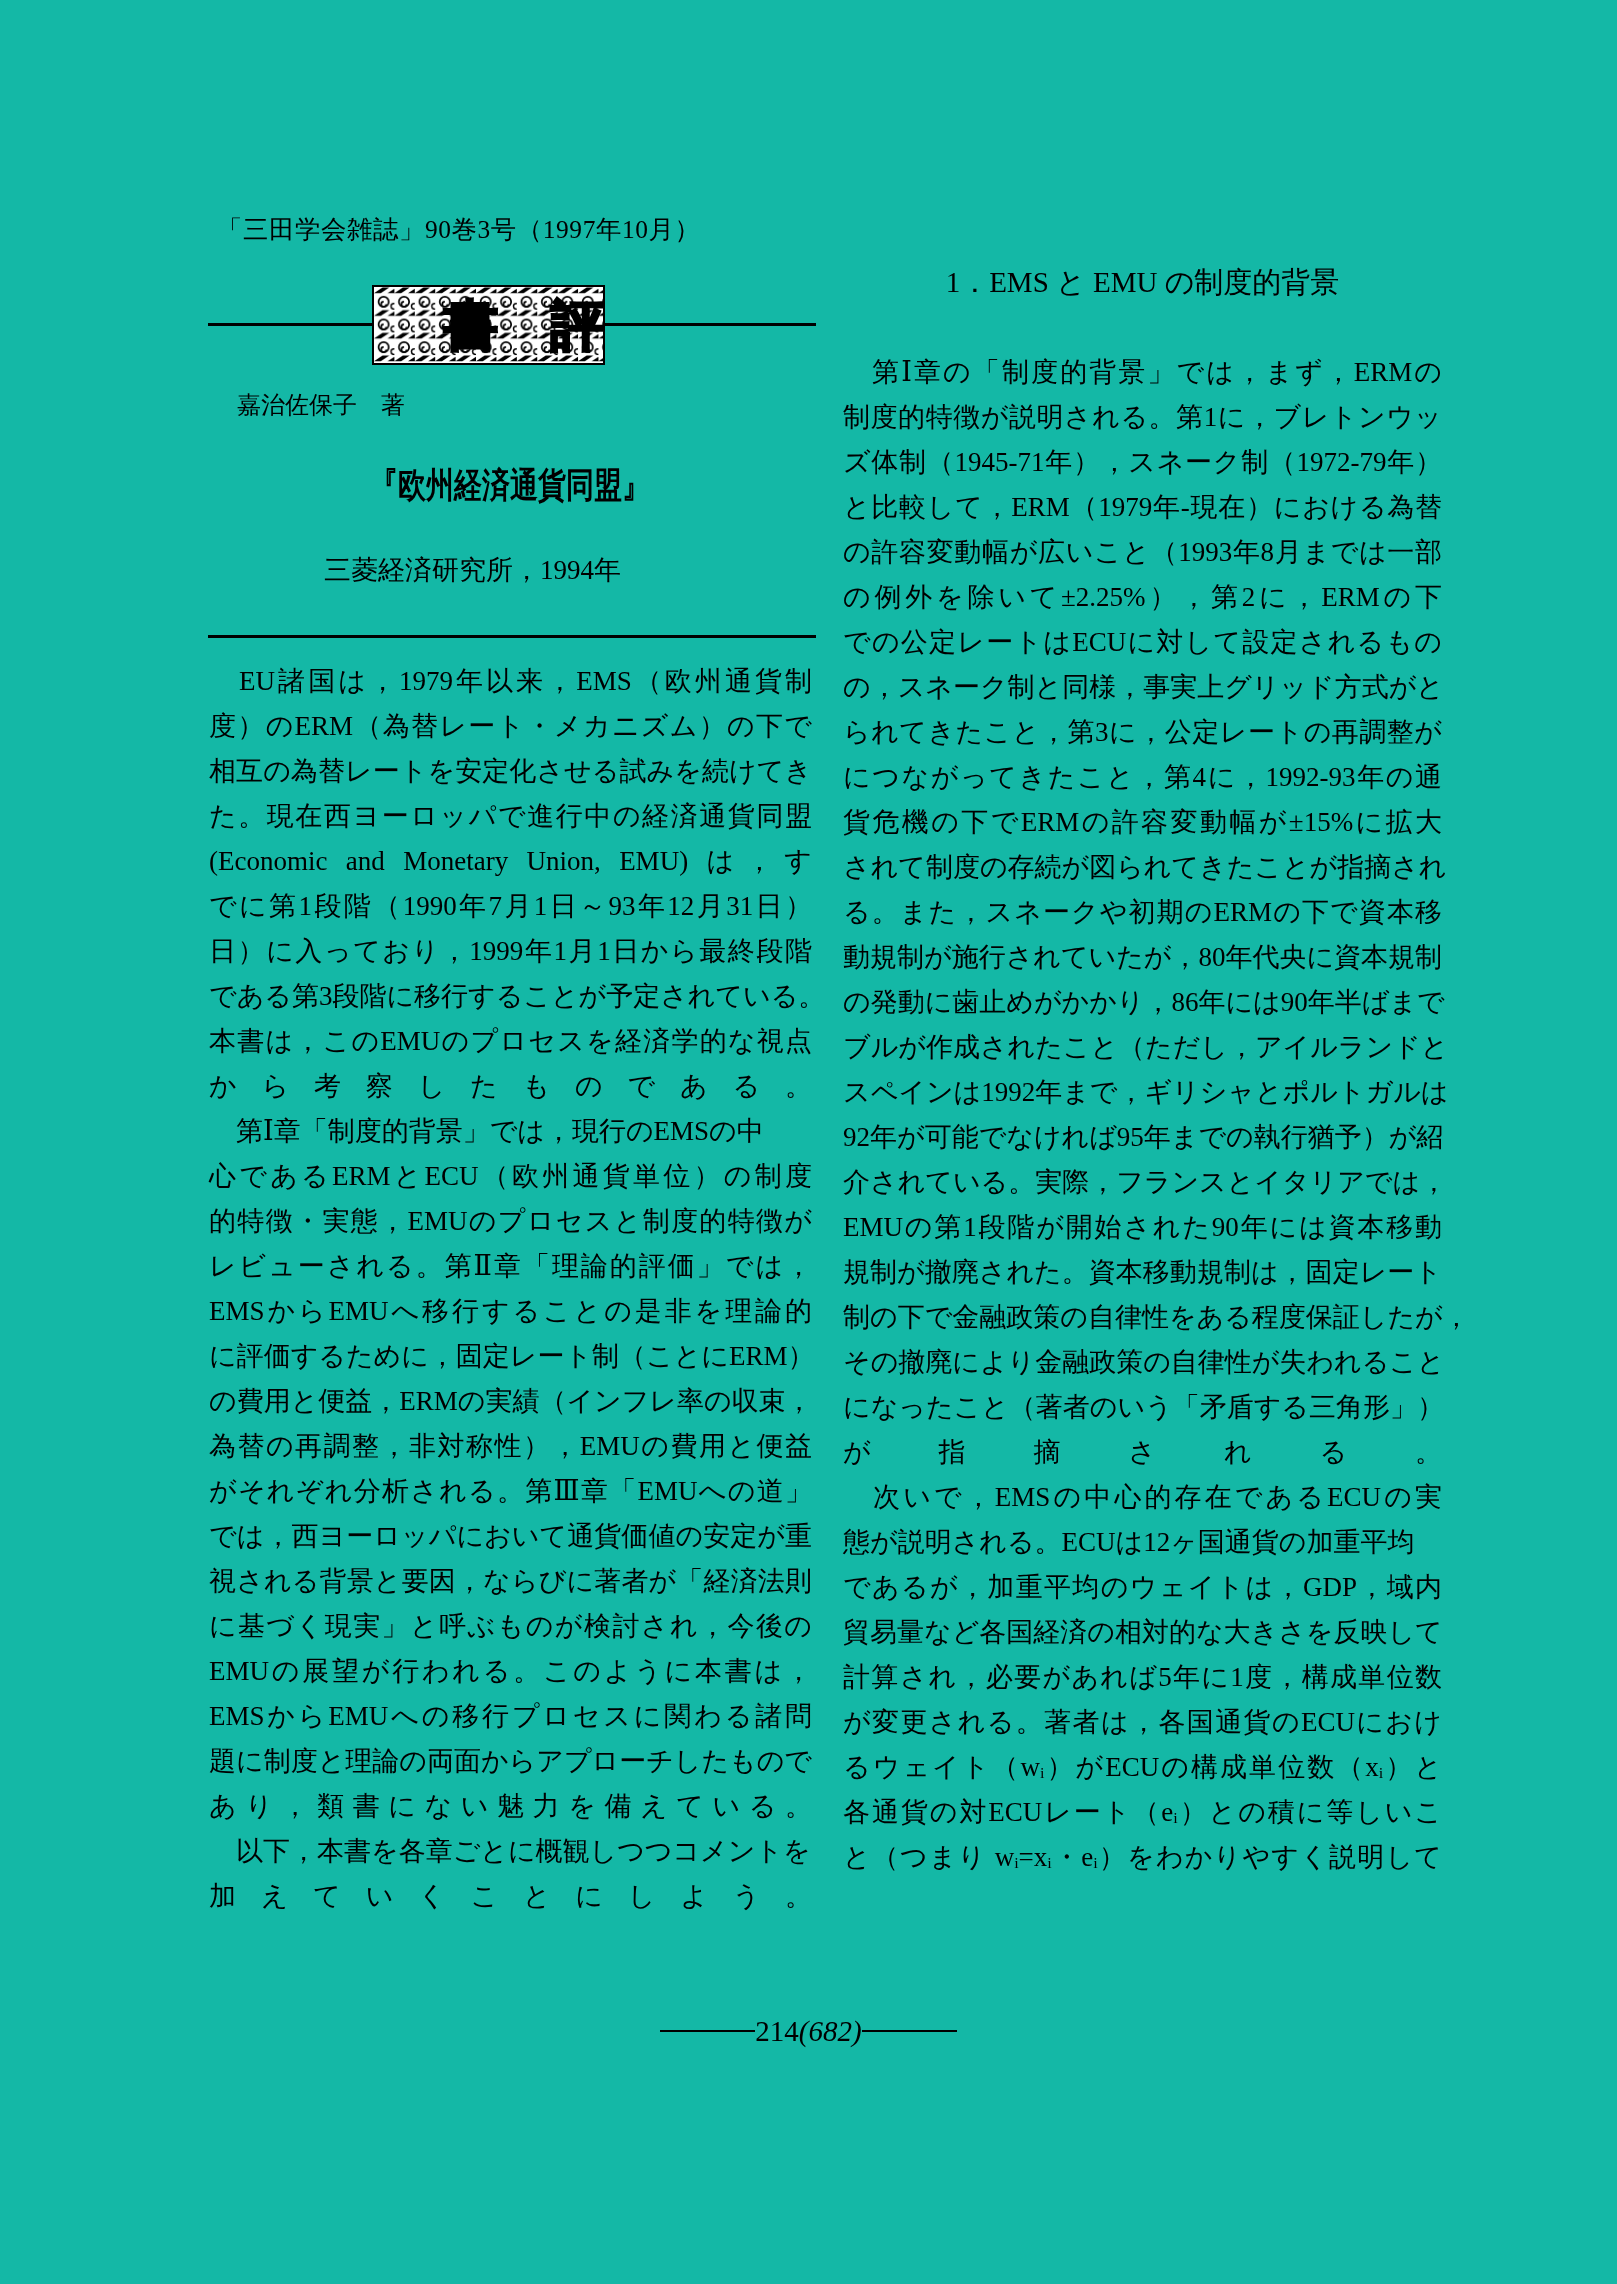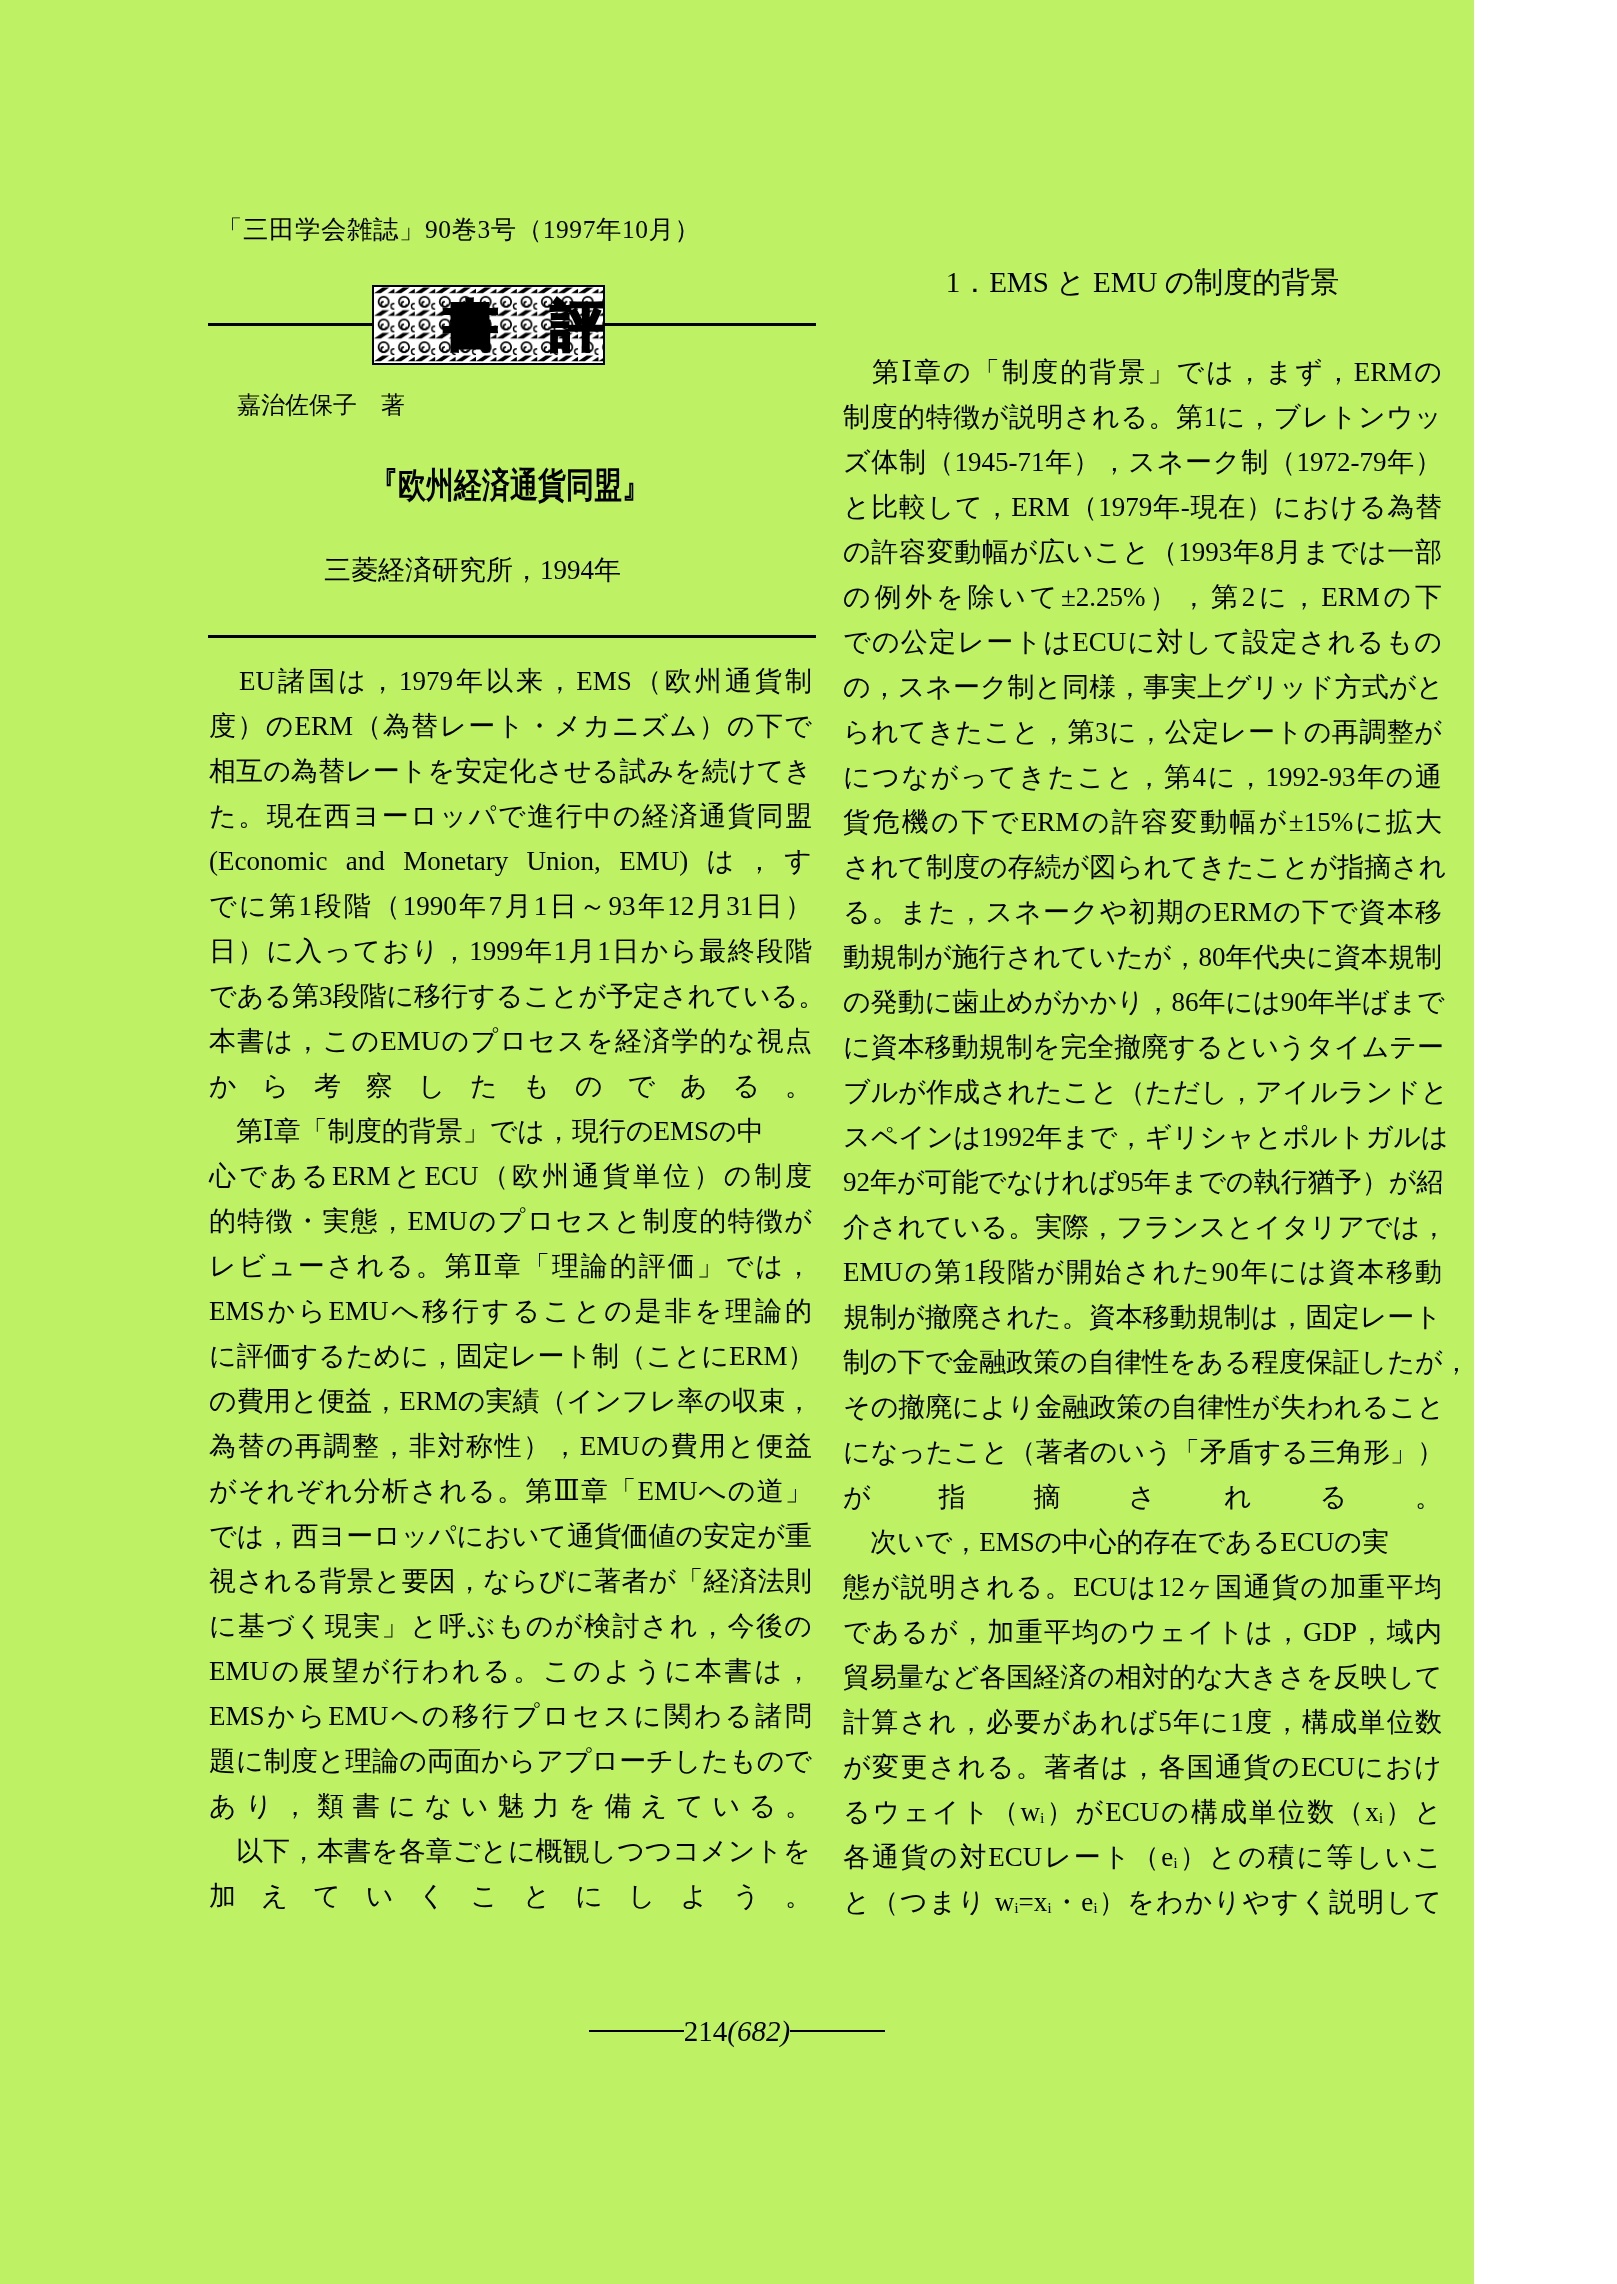--- a/index.html
+++ b/index.html
@@ -5,23 +5,23 @@
   * { margin: 0; padding: 0; box-sizing: border-box; }
   html, body { width: 1617px; height: 2284px; }
   body {
     background: #ffffff;
     color: #000000;
     font-family: "Liberation Serif", "DejaVu Serif", serif;
     overflow: hidden;
   }
   .page {
     position: relative;
-    width: 1474px;
+    width: 1617px;
     height: 2284px;
-    background: #bef264;
+    background: #14b8a6;
   }
 
   
   .journal-header {
     position: absolute;
     left: 217px; top: 212px;
     font-size: 25.4px;
     line-height: 35px;
     letter-spacing: 0.6px;
     white-space: nowrap;
@@ -213,21 +213,20 @@
       <div class="line">の例外を除いて±2.25%），第2に，ERMの下</div>
       <div class="line">での公定レートはECUに対して設定されるもの</div>
       <div class="line">の，スネーク制と同様，事実上グリッド方式がと</div>
       <div class="line">られてきたこと，第3に，公定レートの再調整が</div>
       <div class="line">につながってきたこと，第4に，1992-93年の通</div>
       <div class="line">貨危機の下でERMの許容変動幅が±15%に拡大</div>
       <div class="line">されて制度の存続が図られてきたことが指摘され</div>
       <div class="line">る。また，スネークや初期のERMの下で資本移</div>
       <div class="line">動規制が施行されていたが，80年代央に資本規制</div>
       <div class="line">の発動に歯止めがかかり，86年には90年半ばまで</div>
-      <div class="line">に資本移動規制を完全撤廃するというタイムテー</div>
       <div class="line">ブルが作成されたこと（ただし，アイルランドと</div>
       <div class="line">スペインは1992年まで，ギリシャとポルトガルは</div>
       <div class="line">92年が可能でなければ95年までの執行猶予）が紹</div>
       <div class="line">介されている。実際，フランスとイタリアでは，</div>
       <div class="line">EMUの第1段階が開始された90年には資本移動</div>
       <div class="line">規制が撤廃された。資本移動規制は，固定レート</div>
       <div class="line">制の下で金融政策の自律性をある程度保証したが，</div>
       <div class="line">その撤廃により金融政策の自律性が失われること</div>
       <div class="line">になったこと（著者のいう「矛盾する三角形」）</div>
       <div class="line">が指摘される。</div>

